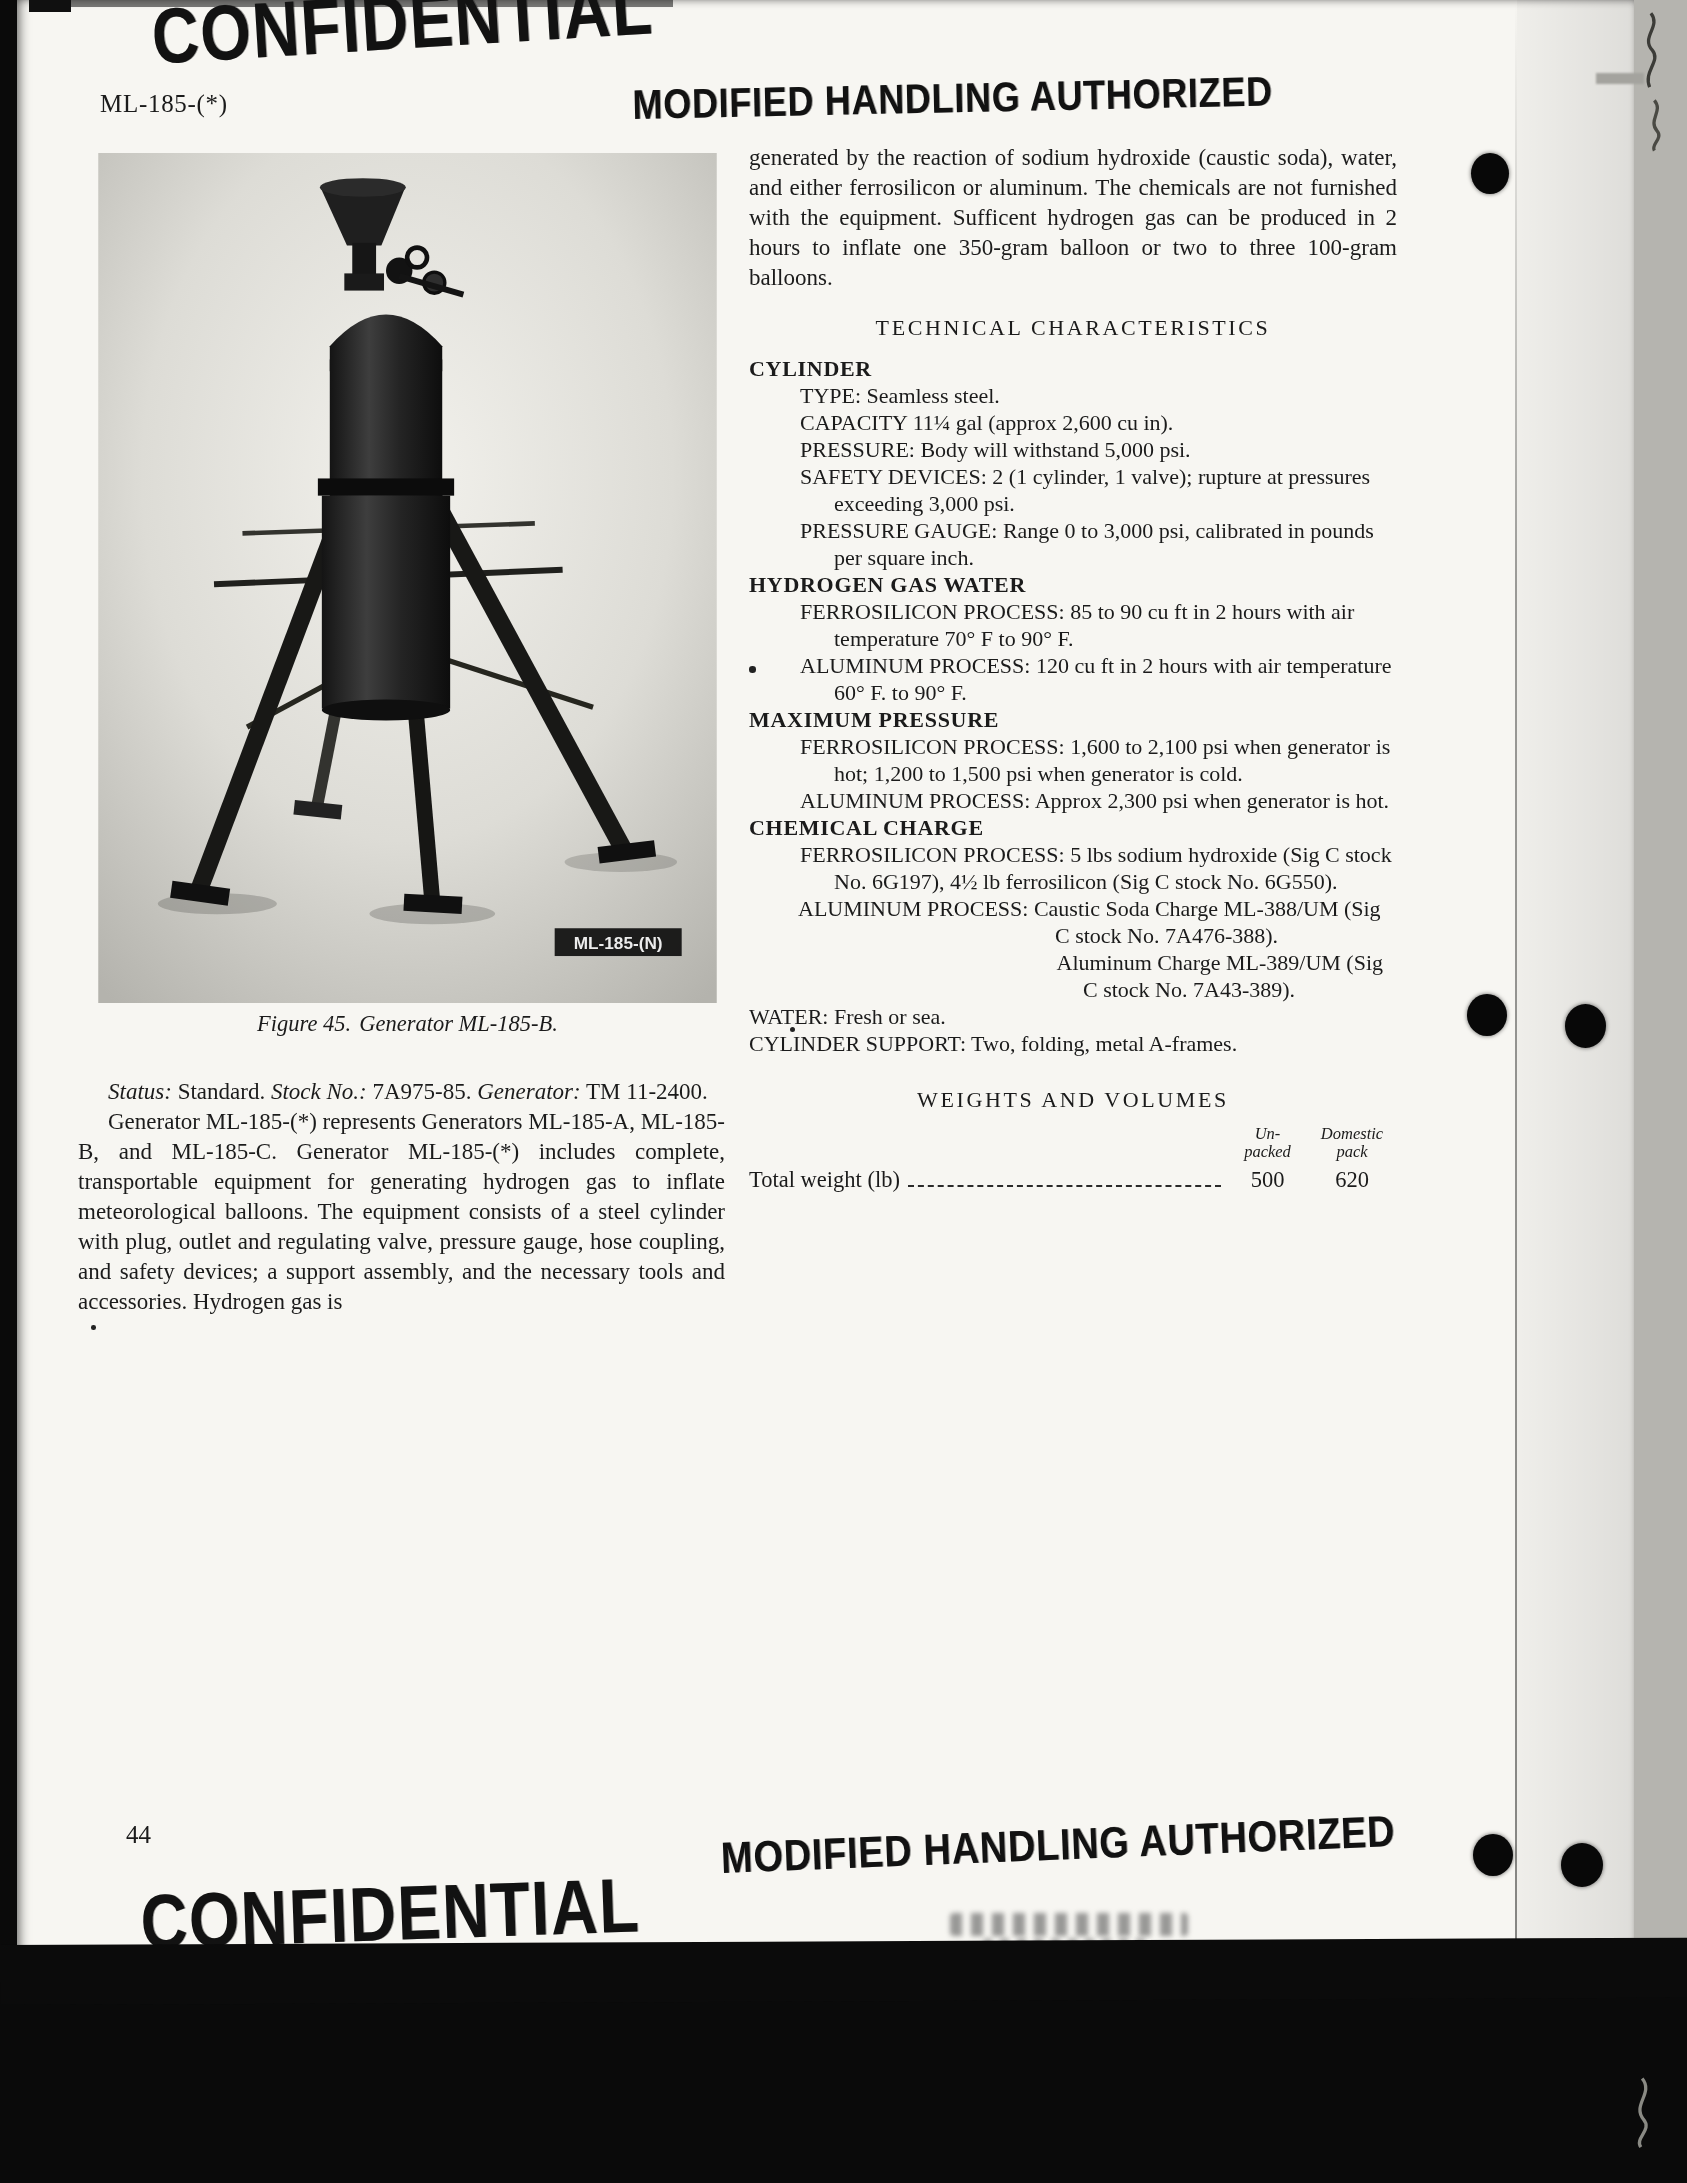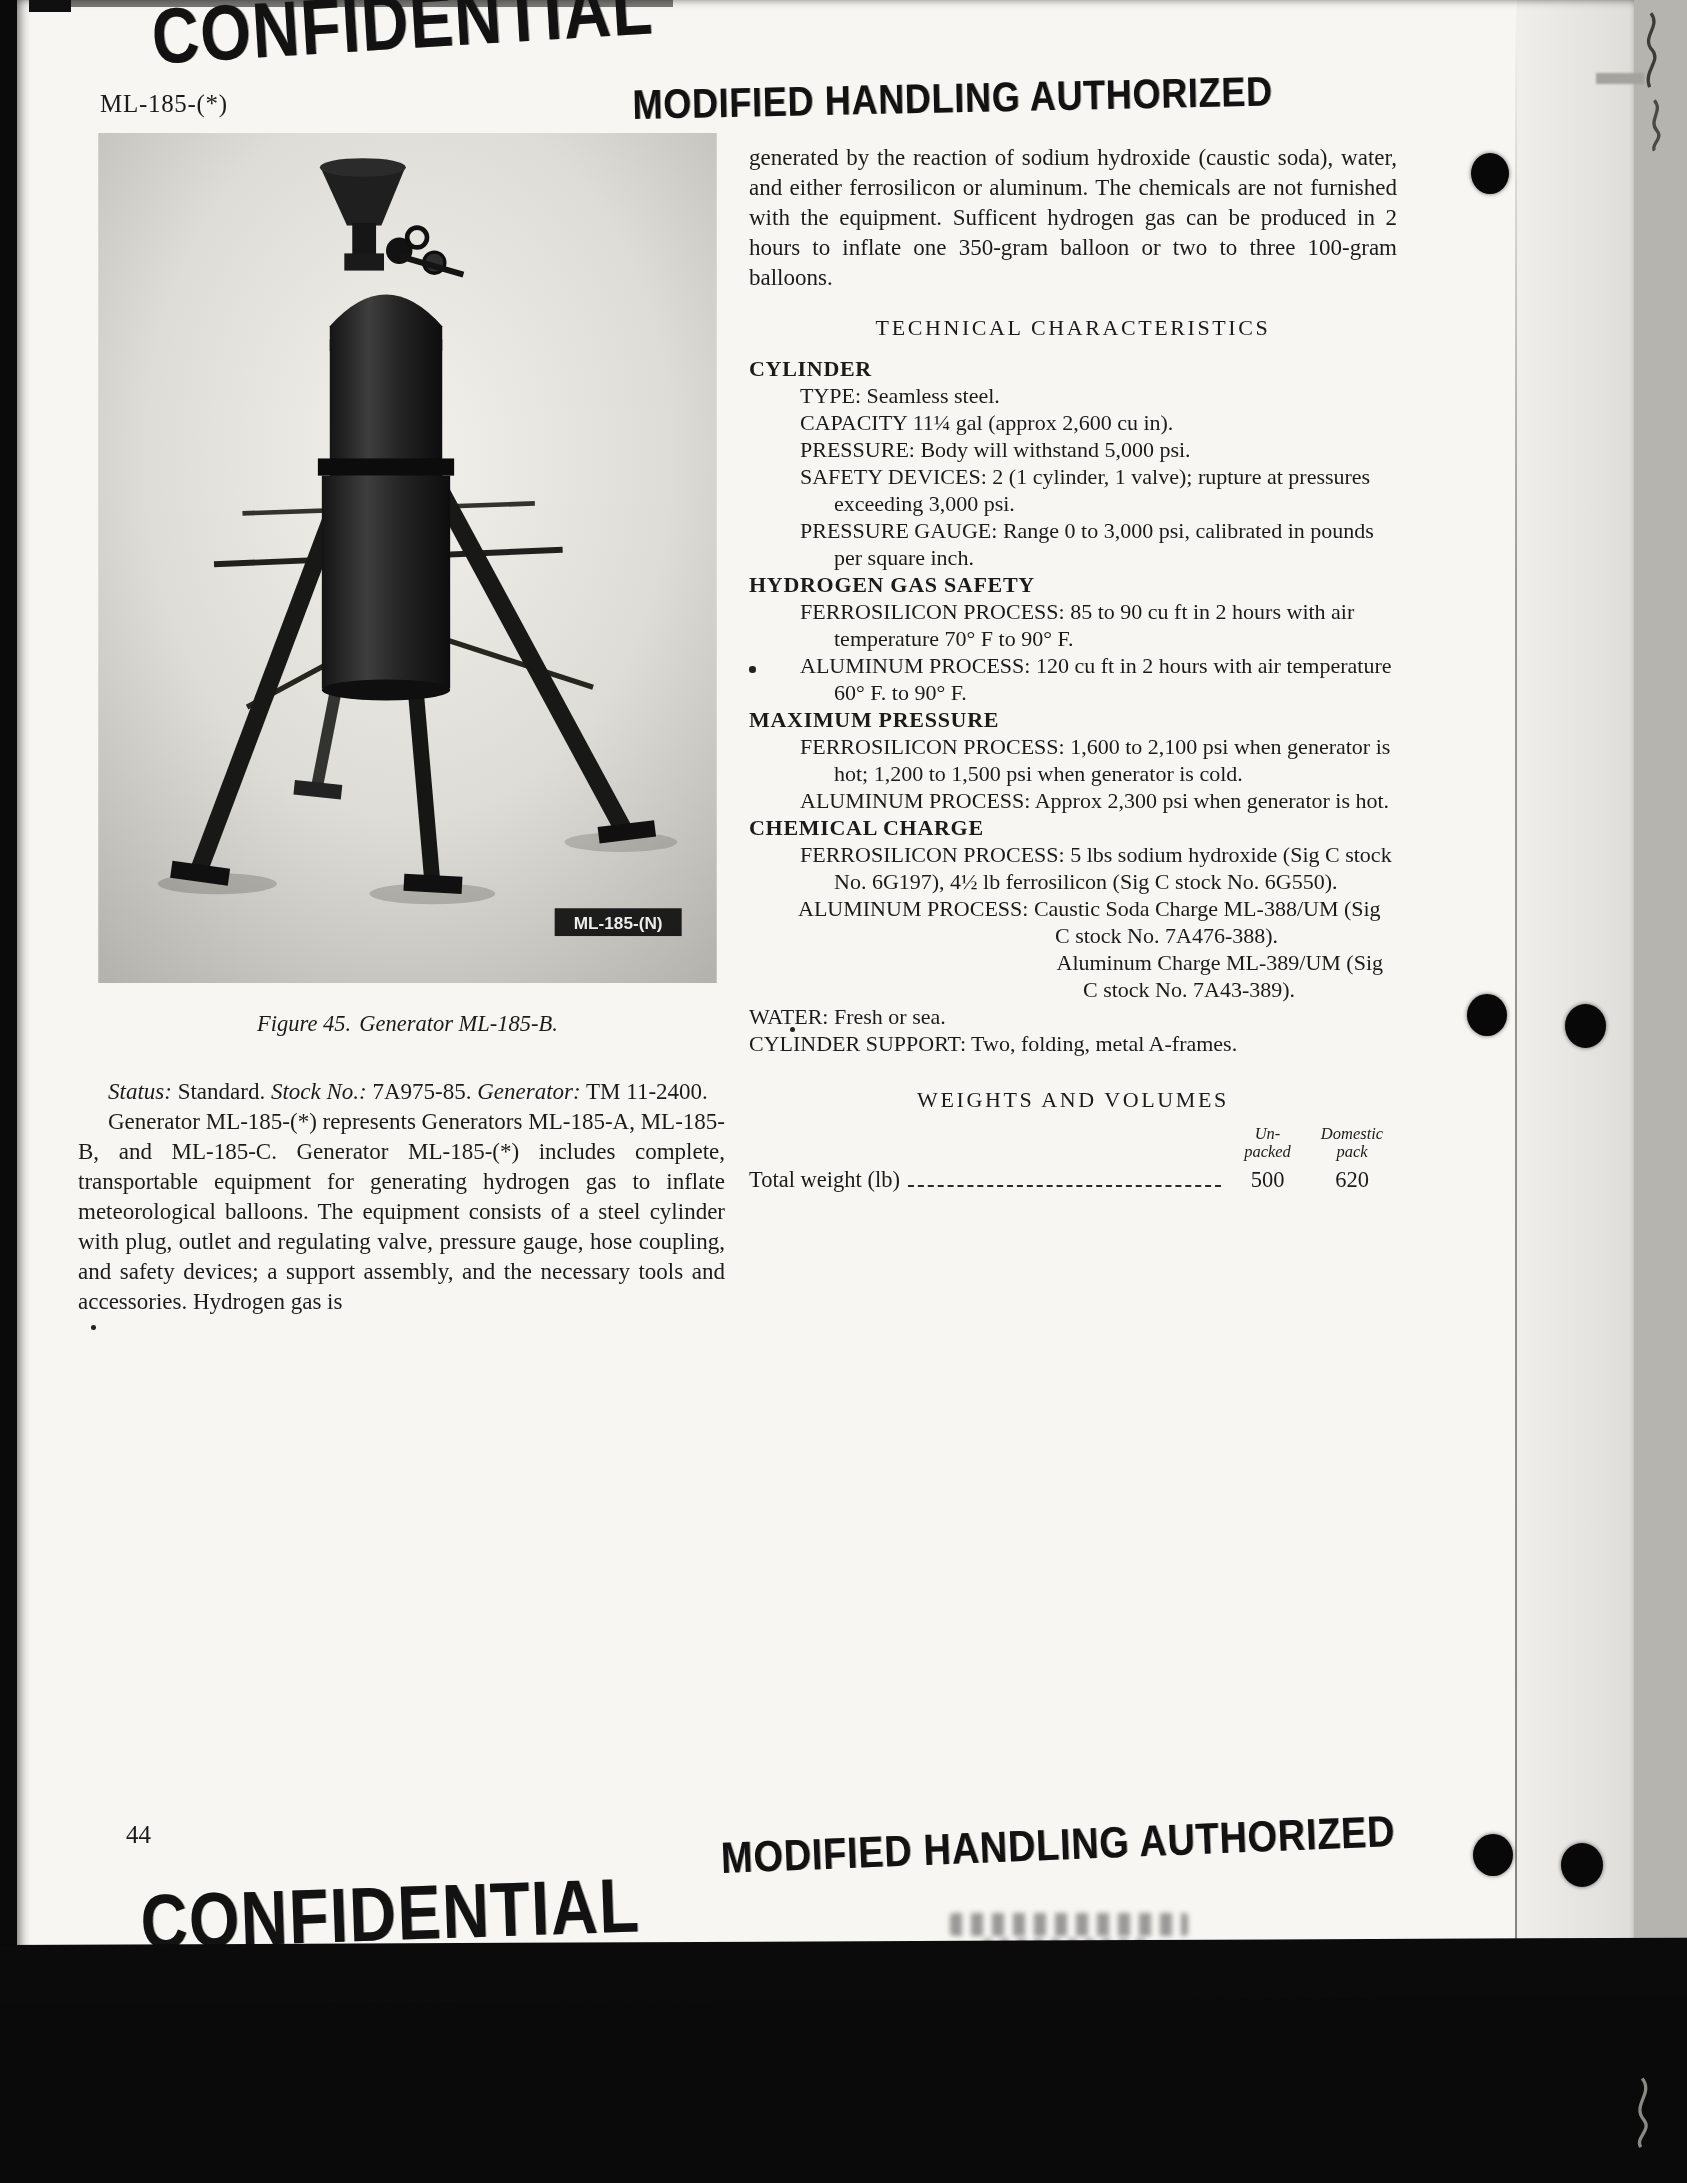--- a/index.html
+++ b/index.html
@@ -30,21 +30,21 @@
     filter:blur(2.6px);border-radius:4px;
   }
   .smudge2{
     position:absolute;left:966px;top:1938px;width:165px;height:17px;
     background:repeating-linear-gradient(90deg, rgba(90,90,90,.45) 0 9.3px, rgba(90,90,90,0) 9.3px 17px);
     filter:blur(2.6px);border-radius:4px;
   }
   
   .item-id{position:absolute;left:83px;top:90px;font-size:25px;letter-spacing:0.7px;}
   
-  .photo{position:absolute;left:81px;top:133px;width:619px;height:850px;}
+  .photo{position:absolute;left:81px;top:153px;width:619px;height:850px;}
   .caption{position:absolute;left:81px;top:1011px;width:619px;text-align:center;font-style:italic;font-size:22.5px;}
   .caption .cap-prefix{margin-right:8px;}
   
   .left-col{position:absolute;left:61px;top:1077px;width:647px;font-size:23px;line-height:30px;text-align:justify;}
   .left-col p{margin:0;text-indent:30px;}
   .right-col{position:absolute;left:732px;top:143px;width:648px;font-size:23px;line-height:30px;}
   .cont-para{margin:0;text-align:justify;}
   .sec-heading{margin:20px 0 12px 0;text-align:center;font-size:22px;letter-spacing:2.6px;}
   .tech{font-size:22px;line-height:27px;}
   .tech div{margin:0;}
@@ -171,21 +171,21 @@
 
     <div class="sec-heading">TECHNICAL CHARACTERISTICS</div>
 
     <div class="tech">
       <div class="sec">CYLINDER</div>
       <div class="item">TYPE: Seamless steel.</div>
       <div class="item">CAPACITY 11¼ gal (approx 2,600 cu in).</div>
       <div class="item">PRESSURE: Body will withstand 5,000 psi.</div>
       <div class="item">SAFETY DEVICES: 2 (1 cylinder, 1 valve); rupture at pressures exceeding 3,000 psi.</div>
       <div class="item">PRESSURE GAUGE: Range 0 to 3,000 psi, calibrated in pounds per square inch.</div>
-      <div class="sec">HYDROGEN GAS SAFETY</div>
+      <div class="sec">HYDROGEN GAS WATER</div>
       <div class="item">FERROSILICON PROCESS: 85 to 90 cu ft in 2 hours with air temperature 70° F to 90° F.</div>
       <div class="item">ALUMINUM PROCESS: 120 cu ft in 2 hours with air temperature 60° F. to 90° F.</div>
       <div class="sec">MAXIMUM PRESSURE</div>
       <div class="item">FERROSILICON PROCESS: 1,600 to 2,100 psi when generator is hot; 1,200 to 1,500 psi when generator is cold.</div>
       <div class="item">ALUMINUM PROCESS: Approx 2,300 psi when generator is hot.</div>
       <div class="sec">CHEMICAL CHARGE</div>
       <div class="item">FERROSILICON PROCESS: 5 lbs sodium hydroxide (Sig C stock No. 6G197), 4½ lb ferrosilicon (Sig C stock No. 6G550).</div>
       <div class="wide">ALUMINUM PROCESS: Caustic Soda Charge ML-388/UM (Sig C stock No. 7A476-388).</div>
       <div class="deep">Aluminum Charge ML-389/UM (Sig C stock No. 7A43-389).</div>
       <div class="plain">WATER: Fresh or sea.</div>

